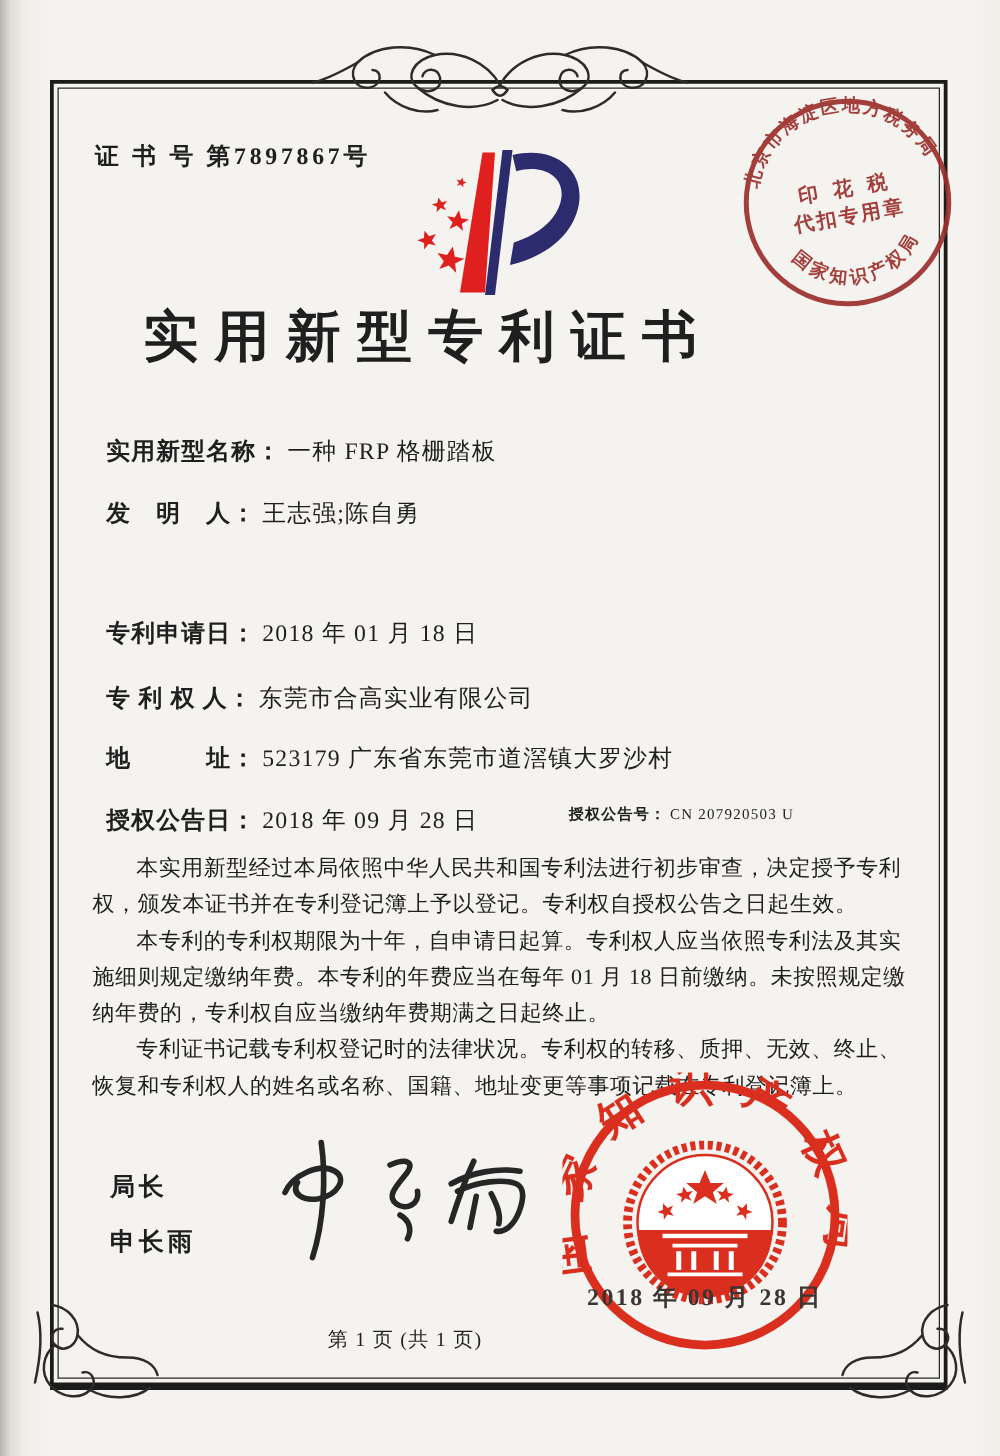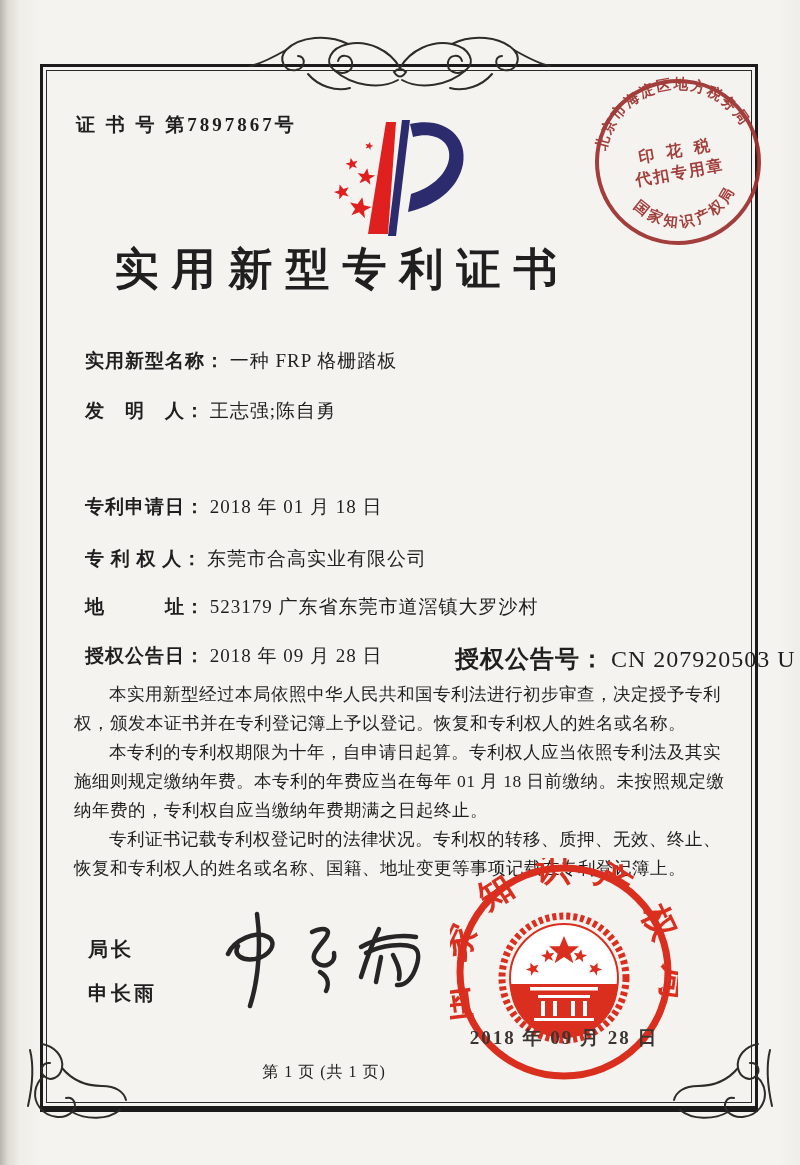--- a/index.html
+++ b/index.html
@@ -24,21 +24,21 @@
   .cert-no { left:76px; top:112px; font-size:19px; letter-spacing:3px; font-weight:600; }
   .logo { left:322px; top:110px; }
   .tax-stamp { left:590px; top:74px; transform:rotate(-10deg); opacity:.92; }
   .title {
     left:0; top:240px; width:672px; text-align:center;
     font-size:44px; font-weight:700; letter-spacing:13px; text-indent:13px;
   }
   .field-row { left:85px; font-size:19px; white-space:nowrap; }
   .field-label { display:inline-block; font-weight:600; letter-spacing:1px; }
   .field-value { letter-spacing:1px; }
-  .grant-no { left:455px; font-size:24px; white-space:nowrap; }
+  .grant-no { left:455px; font-size:12px; white-space:nowrap; }
   .paras { left:74px; top:680px; width:656px; font-size:17.5px; line-height:1.66; }
   .paras p { text-indent:2em; letter-spacing:0.5px; }
   .signoff { left:88px; font-size:20px; font-weight:600; letter-spacing:3px; }
   .signature { left:200px; top:900px; }
   .seal { left:450px; top:858px; }
   .footer { left:0; top:1062px; width:648px; text-align:center; font-size:16px; letter-spacing:1px; }
   .flourish { stroke:#2e2c28; fill:none; stroke-width:2; stroke-linecap:round; }
 </style>
 </head>
 <body>
@@ -145,21 +145,21 @@
   <div class="abs field-row" style="top:643px;">
     <span class="field-label">授权公告日：</span>
     <span class="field-value">2018 年 09 月 28 日</span>
   </div>
   <div class="abs grant-no" style="top:643px;">
     <span class="field-label">授权公告号：</span>
     <span class="field-value">CN 207920503 U</span>
   </div>
 
   <div class="abs paras">
-    <p>本实用新型经过本局依照中华人民共和国专利法进行初步审查，决定授予专利权，颁发本证书并在专利登记簿上予以登记。恢复和专利权人的姓名或名称。</p>
+    <p>本实用新型经过本局依照中华人民共和国专利法进行初步审查，决定授予专利权，颁发本证书并在专利登记簿上予以登记。专利权自授权公告之日起生效。</p>
     <p>本专利的专利权期限为十年，自申请日起算。专利权人应当依照专利法及其实施细则规定缴纳年费。本专利的年费应当在每年 01 月 18 日前缴纳。未按照规定缴纳年费的，专利权自应当缴纳年费期满之日起终止。</p>
     <p>专利证书记载专利权登记时的法律状况。专利权的转移、质押、无效、终止、恢复和专利权人的姓名或名称、国籍、地址变更等事项记载在专利登记簿上。</p>
   </div>
 
   <div class="abs signoff" style="top:936px;">局长</div>
   <div class="abs signoff" style="top:980px;">申长雨</div>
 
   <svg class="abs signature" width="235" height="118" viewBox="0 0 235 118">
     <g fill="none" stroke="#262626" stroke-width="4.5" stroke-linecap="round" stroke-linejoin="round">
       <path d="M 28,54 C 34,40 56,30 68,37 C 78,43 70,56 55,59 C 42,61 33,55 38,46"></path>

